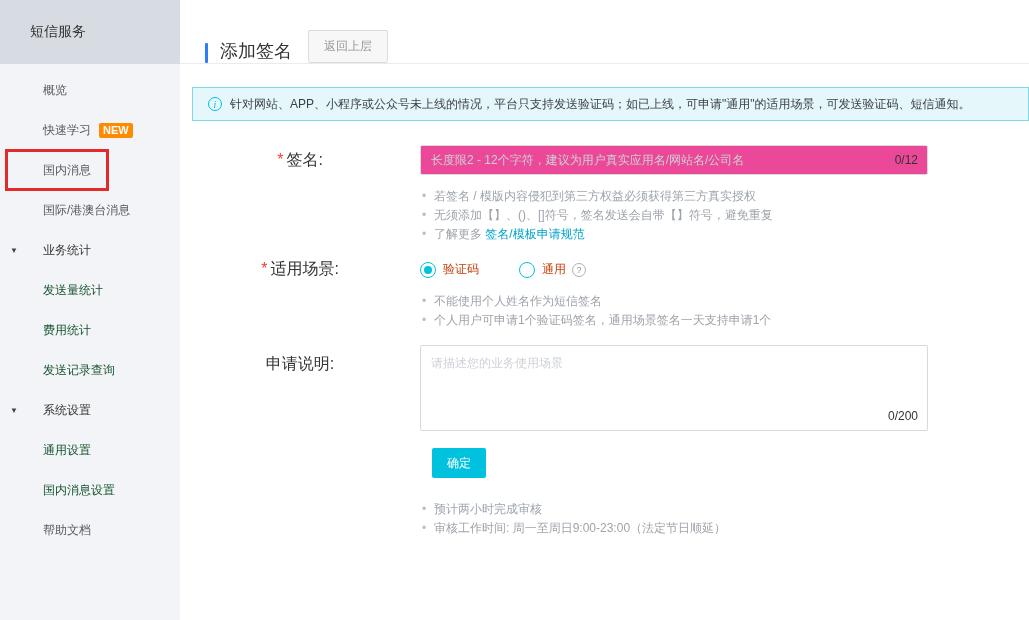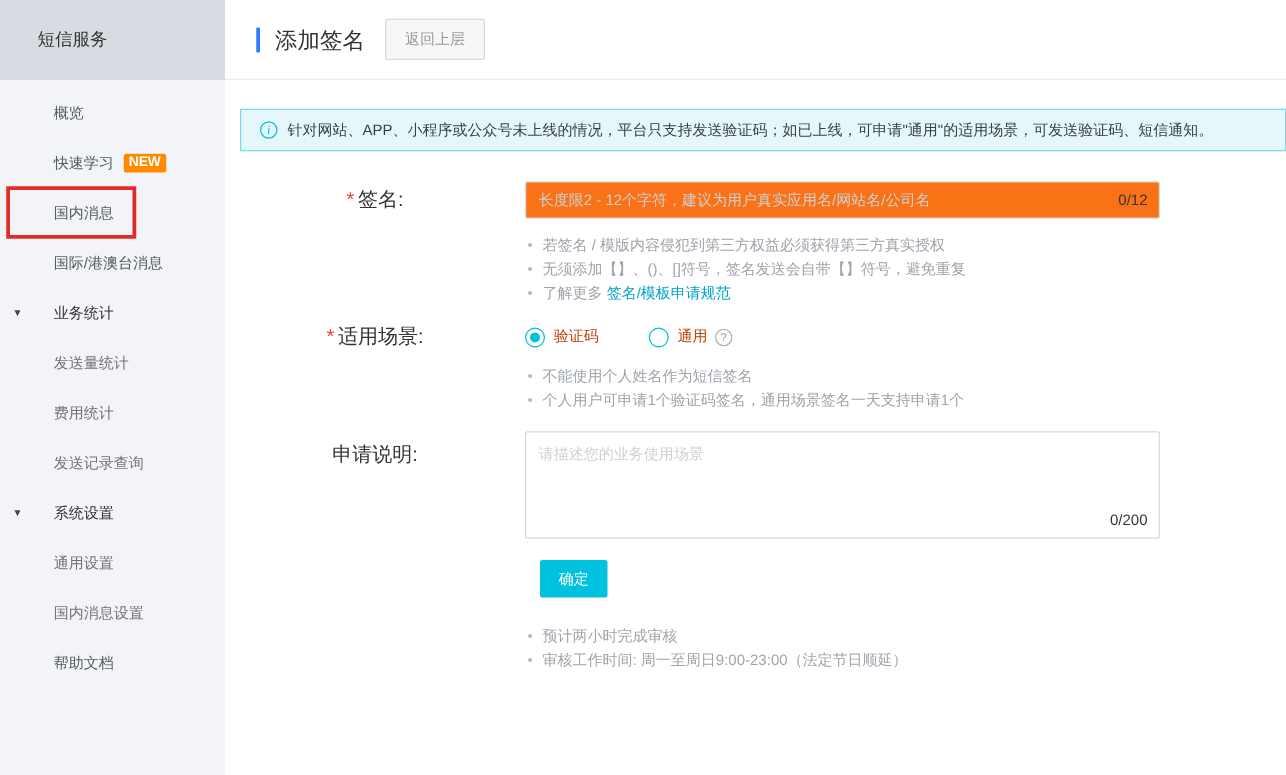--- a/index.html
+++ b/index.html
@@ -6,44 +6,44 @@
   html,body{width:1029px;height:620px}
   body{font-family:"Liberation Sans","DejaVu Sans",sans-serif;background:#fff;overflow:hidden}
   .app{display:flex;width:100%;height:100%}
 
   
   .sidebar{width:180px;min-width:180px;background:#F2F4F7;height:100%}
   .sidebar-header{height:64px;background:#D7DCE3;display:flex;align-items:center;padding-left:30px;font-size:14px;font-weight:normal;color:#333}
   .side-nav{padding-top:6px}
   .side-item{position:relative;height:40px;display:flex;align-items:center;padding-left:43px;font-size:12px;color:#555B62;cursor:pointer}
   .side-item.group{color:#333}
-  .side-item.sub{color:#737373}
+  .side-item.sub{color:#14532d}
   .side-item .chevron{position:absolute;left:10px;top:50%;transform:translateY(-50%);font-size:8px;color:#444}
   .badge{margin-left:8px;background:#FF8A00;color:#fff;font-size:11px;font-weight:bold;padding:2px 4px;border-radius:2px;line-height:1}
   .annotation{position:absolute;left:5px;top:-1px;width:104px;height:42px;border:3px solid #E12B2B;pointer-events:none}
 
   
   .main{flex:1;background:#fff;height:100%;overflow:hidden}
-  .page-header{height:64px;border-bottom:1px solid #ECECEC;display:flex;align-items:center;padding-left:25px}
+  .page-header{height:64px;border-bottom:1px solid #ECECEC;display:flex;align-items:flex-end;padding-left:25px}
   .title-accent{width:3px;height:20px;background:#2D7DFA;border-radius:1px}
   .page-title{font-size:18px;font-weight:normal;color:#333;margin-left:12px}
   .back-btn{margin-left:16px;background:#F7F7F7;border:1px solid #DBDBDB;color:#999;font-size:12px;padding:7px 15px;border-radius:2px;cursor:pointer;font-family:inherit}
 
   .banner{margin:23px 0 0 12px;background:#E6F7FC;border:1px solid #7FD7EC;display:flex;align-items:center;padding:0 15px;height:34px;font-size:12px;color:#3A3F44}
   .info-icon{width:14px;height:14px;border:1px solid #00C1DE;border-radius:50%;color:#00C1DE;font-size:10px;display:inline-flex;align-items:center;justify-content:center;margin-right:8px;flex:none;font-family:"Liberation Serif",serif;font-style:italic}
 
   .form{margin-top:24px}
   .form-row{display:flex;align-items:center;margin-left:12px}
   .form-row.top{align-items:flex-start}
   .form-row.top .form-label{padding-top:9px}
   .form-label{width:216px;text-align:center;font-size:16px;color:#333;flex:none}
   .req{color:#F04134;margin-right:3px}
 
   .input-wrap{position:relative;margin-left:12px;width:508px}
-  .text-input{width:100%;height:30px;border:1px solid #D7D9DC;border-radius:2px;padding:0 52px 1px 10px;font-size:12px;color:#333;font-family:inherit;background:#f97316}
+  .text-input{width:100%;height:30px;border:1px solid #D7D9DC;border-radius:2px;padding:0 52px 1px 10px;font-size:12px;color:#333;font-family:inherit;background:#ec4899}
   .text-input::placeholder,.textarea::placeholder{color:#CDD1D6}
   .counter-in{position:absolute;right:10px;top:8px;font-size:12px;color:#333}
   .textarea{display:block;width:100%;height:86px;border:1px solid #D7D9DC;border-radius:2px;padding:9px 10px 20px;font-size:12px;font-family:inherit;color:#333;resize:none}
   .counter-ta{position:absolute;right:10px;bottom:8px;font-size:12px;color:#333}
 
   .notes{list-style:none;margin:12px 0 0 240px}
   .notes li{position:relative;padding-left:14px;font-size:12px;color:#9EA4AB;line-height:19px}
   .notes li::before{content:"\2022";position:absolute;left:2px;color:#B9BEC4}
   .link{color:#00A2CA;cursor:pointer;text-decoration:none}
 

